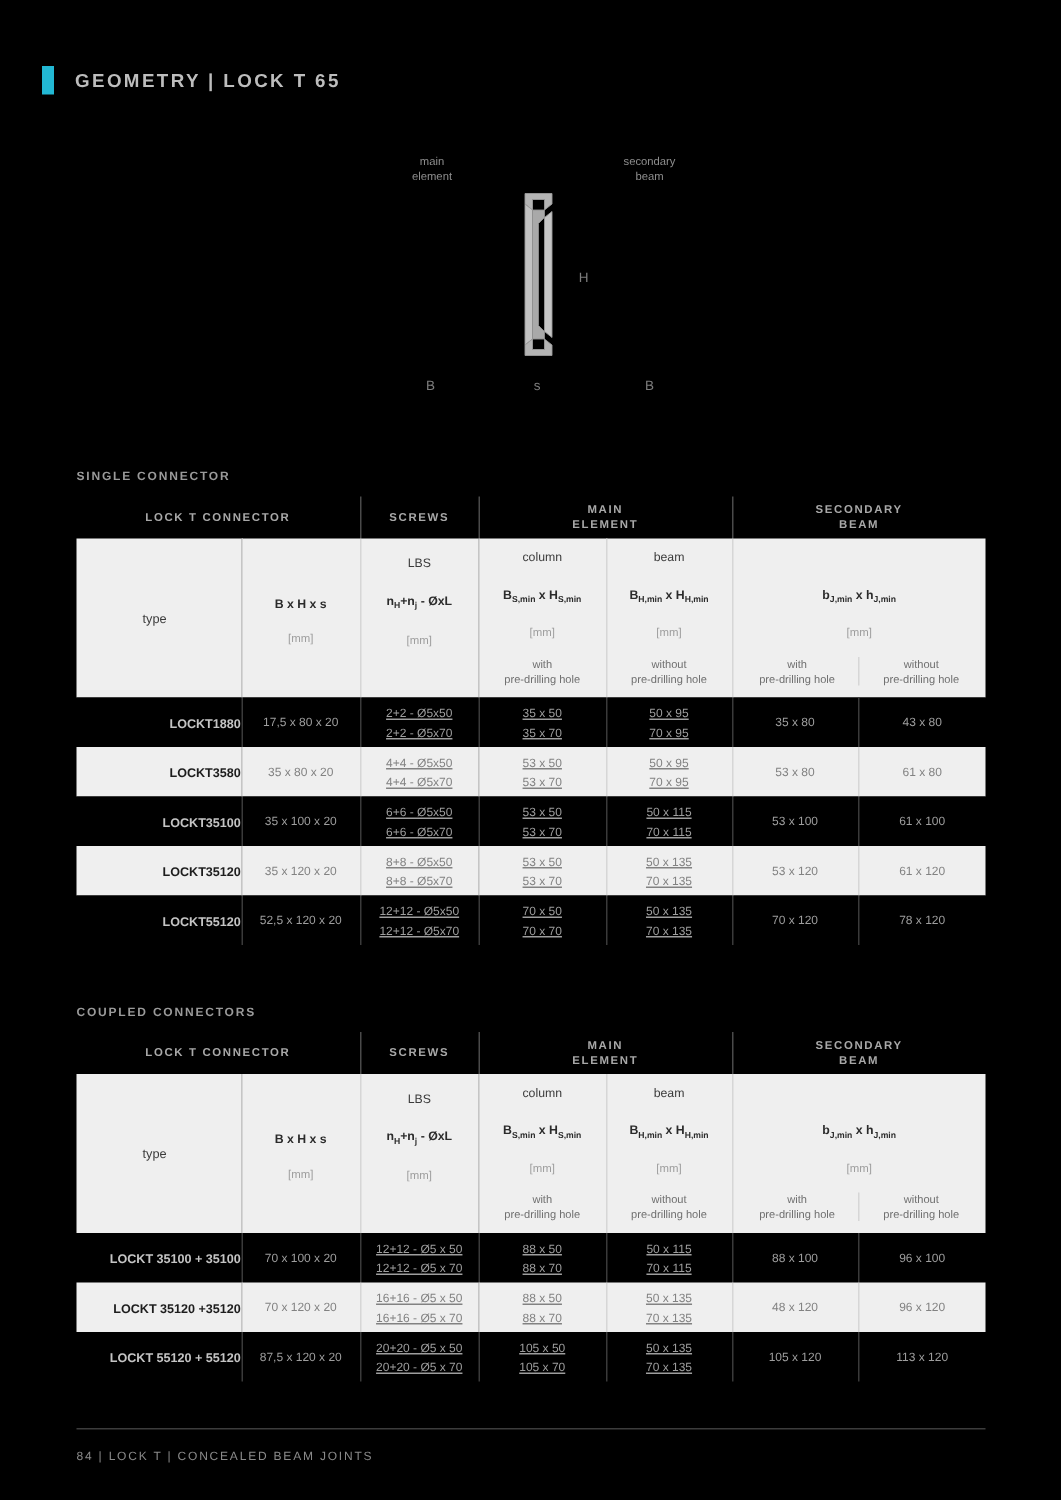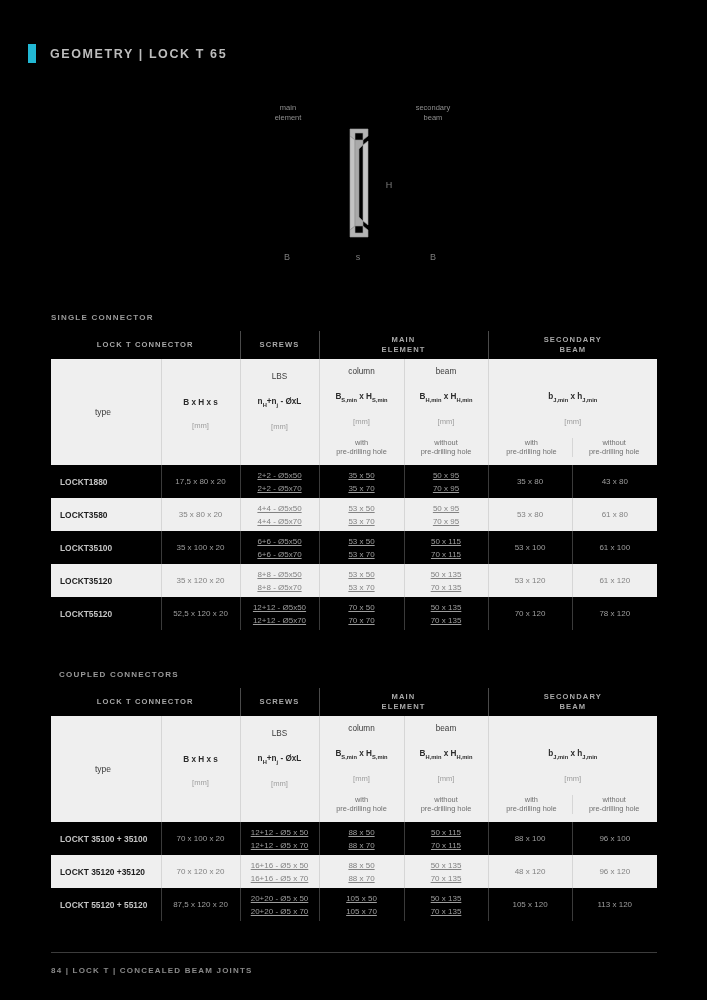--- a/index.html
+++ b/index.html
@@ -65,21 +65,21 @@
   
   .section-title {
     position: absolute;
     left: 51px;
     font-size: 8px;
     font-weight: bold;
     letter-spacing: 1.2px;
     color: #9a9a9a;
   }
   .st-single  { top: 313px; }
-  .st-coupled { top: 670px; margin-left: 8px; }
+  .st-coupled { top: 670px; }
 
   
   .tbl-wrap { position: absolute; left: 51px; width: 606px; }
   .tbl-single  { top: 331px; }
   .tbl-coupled { top: 688px; }
 
   table { border-collapse: collapse; width: 606px; table-layout: fixed; }
   td, th { padding: 0; vertical-align: middle; text-align: center; }
 
   
@@ -116,21 +116,21 @@
   
   .split { display: flex; width: 100%; }
   .split > div { flex: 1; }
   .split > div + div { border-left: 1px solid #d6d6d6; }
 
   
   tr.dark td { background: #000000; color: #9e9e9e; border-left: 1px solid #3a3a3a; }
   tr.light td { background: #efefef; color: #828282; border-left: 1px solid #d6d6d6; }
   tr.dark td.nb, tr.light td.nb { border-left: none; }
   tr.dark td.type, tr.light td.type {
-    text-align: left;
+    text-align: right;
     padding-left: 9px;
     font-weight: bold;
     font-size: 8.4px;
   }
   tr.dark td.type { color: #c4c4c4; }
   tr.light td.type { color: #1d1d1d; }
   td.data { font-size: 8px; height: 33px; line-height: 13px; }
   .two-line span { display: block; text-decoration: underline; }
 
   
@@ -140,21 +140,21 @@
     top: 952px;
     width: 606px;
     height: 1px;
     background: #3c3c3c;
   }
   .footer {
     position: absolute;
     left: 51px;
     top: 966px;
     font-size: 8px;
-    font-weight: bold;
+    font-weight: normal;
     letter-spacing: 1.2px;
     color: #8a8a8a;
   }
 </style>
 </head>
 <body>
 
 <div class="page-header">
   <div class="accent-bar"></div>
   <div class="page-title">GEOMETRY | LOCK T 65</div>

